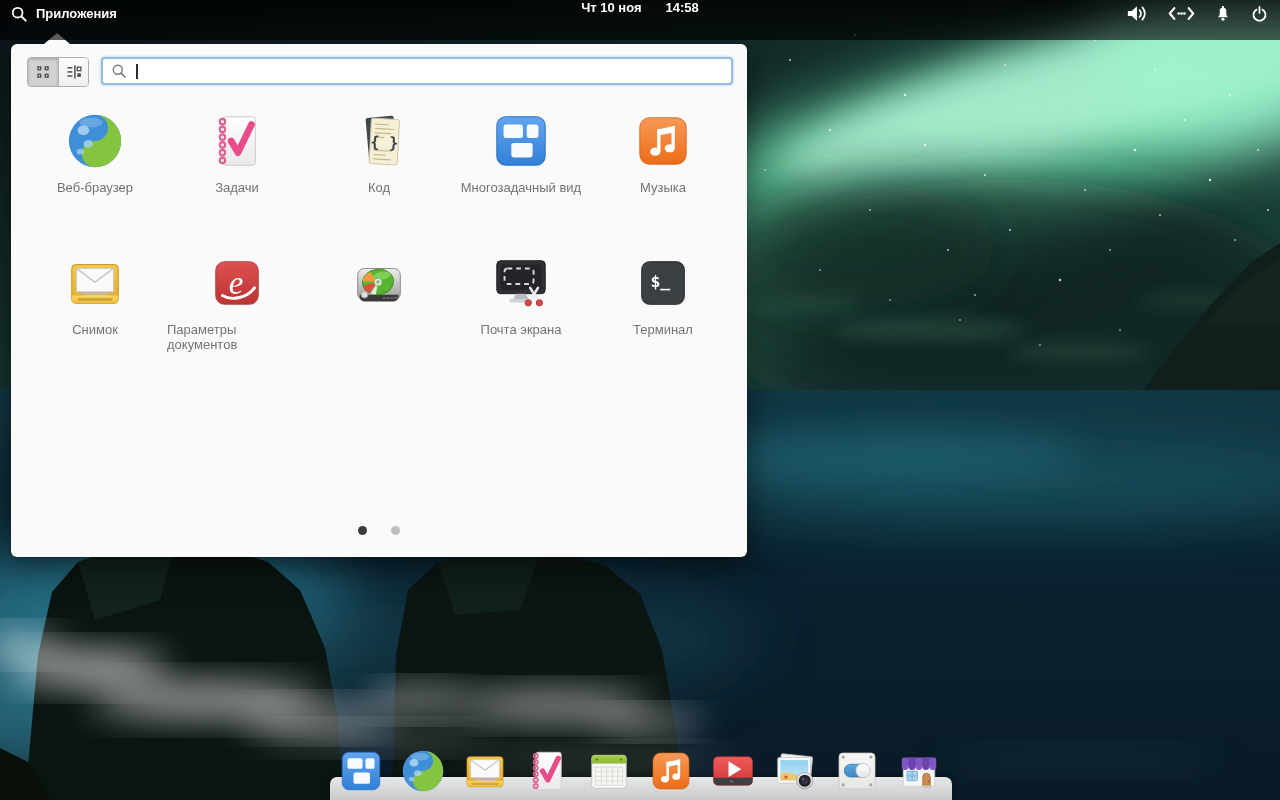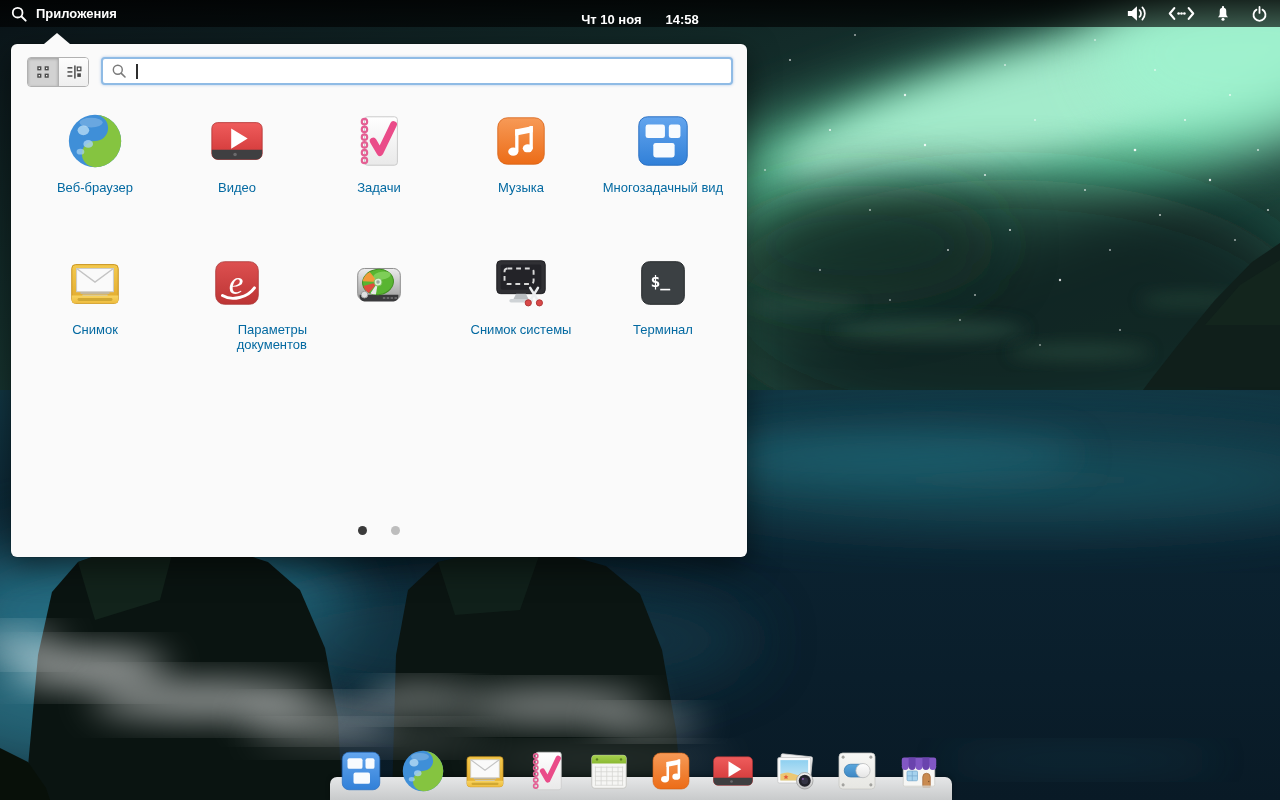--- a/index.html
+++ b/index.html
@@ -1,26 +1,26 @@
 <!DOCTYPE html>
 <html><head>
 <meta charset="utf-8">
 <style>
   html,body{margin:0;padding:0;}
   body{width:1280px;height:800px;overflow:hidden;background:#000;
        font-family:"Liberation Sans",sans-serif;position:relative;}
   #wallpaper{position:absolute;inset:0;z-index:0;}
 
   
-  #panel{position:absolute;top:0;left:0;right:0;height:27px;z-index:5;
+  #panel{position:absolute;top:0;left:0;right:0;height:40px;z-index:5;
          background:linear-gradient(rgba(0,0,0,.82),rgba(0,0,0,.62));
          color:#fff;font-weight:bold;font-size:13px;}
   .panel-left{position:absolute;left:10px;top:0;height:27px;display:flex;align-items:center;gap:8px;cursor:default;}
   .panel-center{position:absolute;left:50%;top:0;height:27px;transform:translateX(-50%);
-                display:flex;align-items:flex-end;gap:24px;}
+                display:flex;align-items:flex-start;gap:24px;}
   .panel-right{position:absolute;right:12px;top:0;height:27px;display:flex;align-items:center;gap:20px;}
   .panel-right svg{display:block;}
 
   
   #launcher{position:absolute;left:11px;top:44px;width:736px;height:513px;z-index:4;
             background:#fafafa;border-radius:6px;
             box-shadow:0 10px 30px rgba(0,0,0,.5),0 0 0 1px rgba(0,0,0,.12);}
   .popup-arrow{position:absolute;top:-11px;left:33px;width:0;height:0;
             border-left:13px solid transparent;border-right:13px solid transparent;
             border-bottom:11px solid #fafafa;}
@@ -32,21 +32,21 @@
   .toggle-btn + .toggle-btn{border-left:1px solid #b1b1b1;}
   .search-entry{position:absolute;left:90px;top:13px;width:620px;height:24px;background:#fff;
             border:2px solid #8fbbe5;border-radius:4px;display:flex;align-items:center;
             padding-left:8px;box-shadow:0 0 3px rgba(80,140,210,.45);}
   .caret{width:1.5px;height:15px;background:#2e2e2e;margin-left:9px;}
 
   .app-grid{position:absolute;left:13px;top:66px;width:710px;display:grid;
             grid-template-columns:repeat(5,142px);grid-template-rows:142px 141px auto;}
   .app-item{display:flex;flex-direction:column;align-items:center;cursor:pointer;}
   .app-icon{width:62px;height:62px;display:block;}
-  .app-label{margin-top:8px;font-size:13px;line-height:15px;color:#0369a1;text-align:right;max-width:140px;}
+  .app-label{margin-top:8px;font-size:13px;line-height:15px;color:#737373;text-align:left;max-width:140px;}
 
   .dots{position:absolute;left:0;right:0;top:482px;display:flex;justify-content:center;gap:24px;}
   .dot{width:9px;height:9px;border-radius:50%;background:#bdbdbd;cursor:pointer;}
   .dot.active{background:#3a3a3a;}
 
   
   #dock-strip{position:absolute;left:330px;bottom:0;width:622px;height:23px;z-index:2;
             background:linear-gradient(#e6e7e8,#c8cacb);border-radius:7px 7px 0 0;
             box-shadow:0 -1px 4px rgba(0,0,0,.35);}
   #dock-icons{position:absolute;left:337px;bottom:5px;display:flex;gap:14px;z-index:3;}
@@ -512,43 +512,43 @@
 
   <div class="app-grid">
     <div class="app-item">
       <svg class="app-icon" viewBox="0 0 64 64">
           <use href="#sym-browser"></use>
         </svg>
       <div class="app-label">Веб-браузер</div>
     </div>
     <div class="app-item">
       <svg class="app-icon" viewBox="0 0 64 64">
-          <use href="#sym-video"></use>
-        </svg>
-      <div class="app-label">Видео</div>
-    </div>
-    <div class="app-item">
-      <svg class="app-icon" viewBox="0 0 64 64">
           <use href="#sym-tasks"></use>
         </svg>
       <div class="app-label">Задачи</div>
     </div>
 
     <div class="app-item">
       <svg class="app-icon" viewBox="0 0 64 64">
+          <use href="#sym-code"></use>
+        </svg>
+      <div class="app-label">Код</div>
+    </div>
+    <div class="app-item">
+      <svg class="app-icon" viewBox="0 0 64 64">
+          <use href="#sym-multitask"></use>
+        </svg>
+      <div class="app-label">Многозадачный вид</div>
+    </div>
+    <div class="app-item">
+      <svg class="app-icon" viewBox="0 0 64 64">
           <use href="#sym-music"></use>
         </svg>
       <div class="app-label">Музыка</div>
     </div>
-    <div class="app-item">
-      <svg class="app-icon" viewBox="0 0 64 64">
-          <use href="#sym-multitask"></use>
-        </svg>
-      <div class="app-label">Многозадачный вид</div>
-    </div>
 
     <div class="app-item">
       <svg class="app-icon" viewBox="0 0 64 64">
           <use href="#sym-mail"></use>
         </svg>
       <div class="app-label">Снимок</div>
     </div>
     <div class="app-item">
       <svg class="app-icon" viewBox="0 0 64 64">
           <use href="#sym-docviewer"></use>
@@ -557,21 +557,21 @@
     </div>
     <div class="app-item">
       <svg class="app-icon" viewBox="0 0 64 64">
           <use href="#sym-gparted"></use>
         </svg>
     </div>
     <div class="app-item">
       <svg class="app-icon" viewBox="0 0 64 64">
           <use href="#sym-screenshot"></use>
         </svg>
-      <div class="app-label">Снимок системы</div>
+      <div class="app-label">Почта экрана</div>
     </div>
     <div class="app-item">
       <svg class="app-icon" viewBox="0 0 64 64">
           <use href="#sym-terminal"></use>
         </svg>
       <div class="app-label">Терминал</div>
     </div>
   </div>
 
   <div class="dots">

